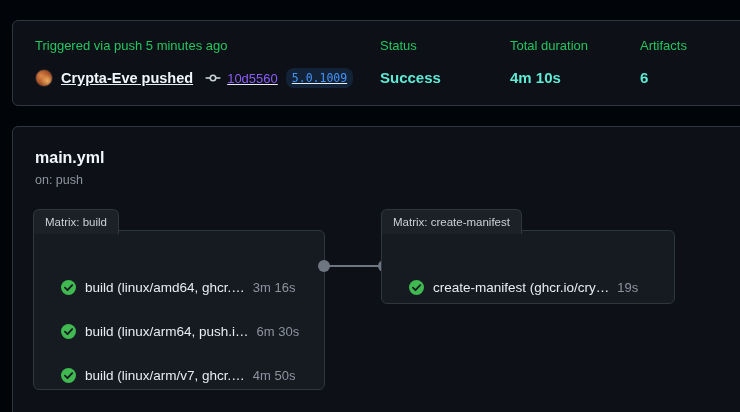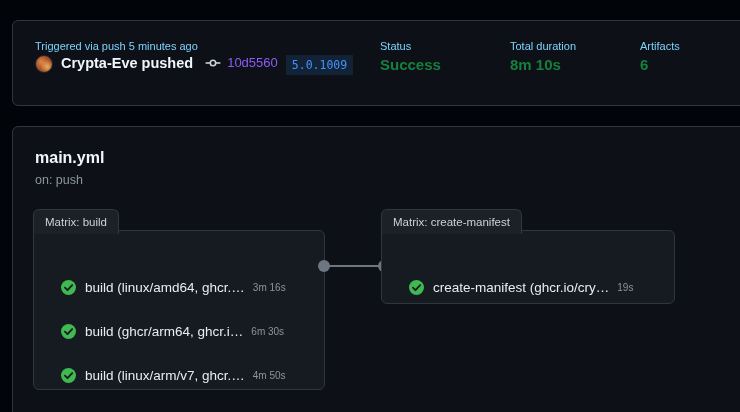--- a/index.html
+++ b/index.html
@@ -41,38 +41,39 @@
     right: 0;
     display: flex;
     align-items: flex-start;
   }
   .col-trigger { width: 345px; }
   .col-status  { width: 130px; }
   .col-duration{ width: 130px; }
   .col-artifacts { width: 120px; }
 
   .col-label {
-    font-size: 11px;
-    color: #7dd3fc;
+    font-size: 13px;
+    color: #22c55e;
     line-height: 16px;
-    margin-bottom: 1px;
+    margin-bottom: 14px;
     white-space: nowrap;
   }
   .col-value-strong {
     font-size: 15px;
     font-weight: bold;
-    color: #15803d;
+    color: #5eead4;
     line-height: 20px;
     white-space: nowrap;
   }
 
   .actor-line {
     display: flex;
-    align-items: flex-start;
+    align-items: center;
     height: 20px;
+    text-decoration: underline;
   }
   .avatar {
     width: 18px;
     height: 18px;
     border-radius: 50%;
     flex: 0 0 auto;
     background:
       radial-gradient(circle at 30% 35%, #c4713a 0%, #8a3f1d 34%, #451a10 70%),
       radial-gradient(circle at 72% 68%, #e0a050 0%, #6b2d15 45%, #24100a 100%),
       #2a1208;
@@ -101,21 +102,21 @@
     white-space: nowrap;
   }
   .tag-badge {
     margin-left: 8px;
     background: #132337;
     color: #4493f8;
     font-family: "DejaVu Sans Mono", monospace;
     font-size: 11.5px;
     line-height: 16px;
     padding: 2px 6px;
-    border-radius: 0;
+    border-radius: 8px;
     white-space: nowrap;
   }
 
   
   .graph-card {
     position: absolute;
     left: 12px;
     top: 126px;
     width: 880px;
     height: 320px;
@@ -216,21 +217,21 @@
   }
   .job-label {
     font-size: 13.5px;
     color: #e6edf3;
     max-width: 186px;
     overflow: hidden;
     text-overflow: ellipsis;
     white-space: nowrap;
   }
   .job-duration {
-    font-size: 10px;
+    font-size: 13px;
     color: #8b949e;
     margin-left: 8px;
     white-space: nowrap;
     text-align: right;
   }
 
   
   .connector {
     position: absolute;
     left: 318px;
@@ -280,21 +281,21 @@
         </div>
       </div>
 
       <div class="col-status">
         <div class="col-label">Status</div>
         <div class="col-value-strong">Success</div>
       </div>
 
       <div class="col-duration">
         <div class="col-label">Total duration</div>
-        <div class="col-value-strong">8m 10s</div>
+        <div class="col-value-strong">4m 10s</div>
       </div>
 
       <div class="col-artifacts">
         <div class="col-label">Artifacts</div>
         <div class="col-value-strong">6</div>
       </div>
 
     </div>
   </div>
 
@@ -315,21 +316,21 @@
           </svg>
           <span class="job-label">build (linux/amd64, ghcr.…</span>
           <span class="job-duration">3m 16s</span>
         </div>
 
         <div class="job-row">
           <svg class="check-icon" viewBox="0 0 16 16">
             <circle cx="8" cy="8" r="8" fill="#3fb950"></circle>
             <path d="M4.2 8.2 L6.9 10.9 L11.9 5.4" fill="none" stroke="#161b22" stroke-width="1.9" stroke-linecap="round" stroke-linejoin="round"></path>
           </svg>
-          <span class="job-label">build (ghcr/arm64, ghcr.i…</span>
+          <span class="job-label">build (linux/arm64, push.i…</span>
           <span class="job-duration">6m 30s</span>
         </div>
 
         <div class="job-row">
           <svg class="check-icon" viewBox="0 0 16 16">
             <circle cx="8" cy="8" r="8" fill="#3fb950"></circle>
             <path d="M4.2 8.2 L6.9 10.9 L11.9 5.4" fill="none" stroke="#161b22" stroke-width="1.9" stroke-linecap="round" stroke-linejoin="round"></path>
           </svg>
           <span class="job-label">build (linux/arm/v7, ghcr.…</span>
           <span class="job-duration">4m 50s</span>

